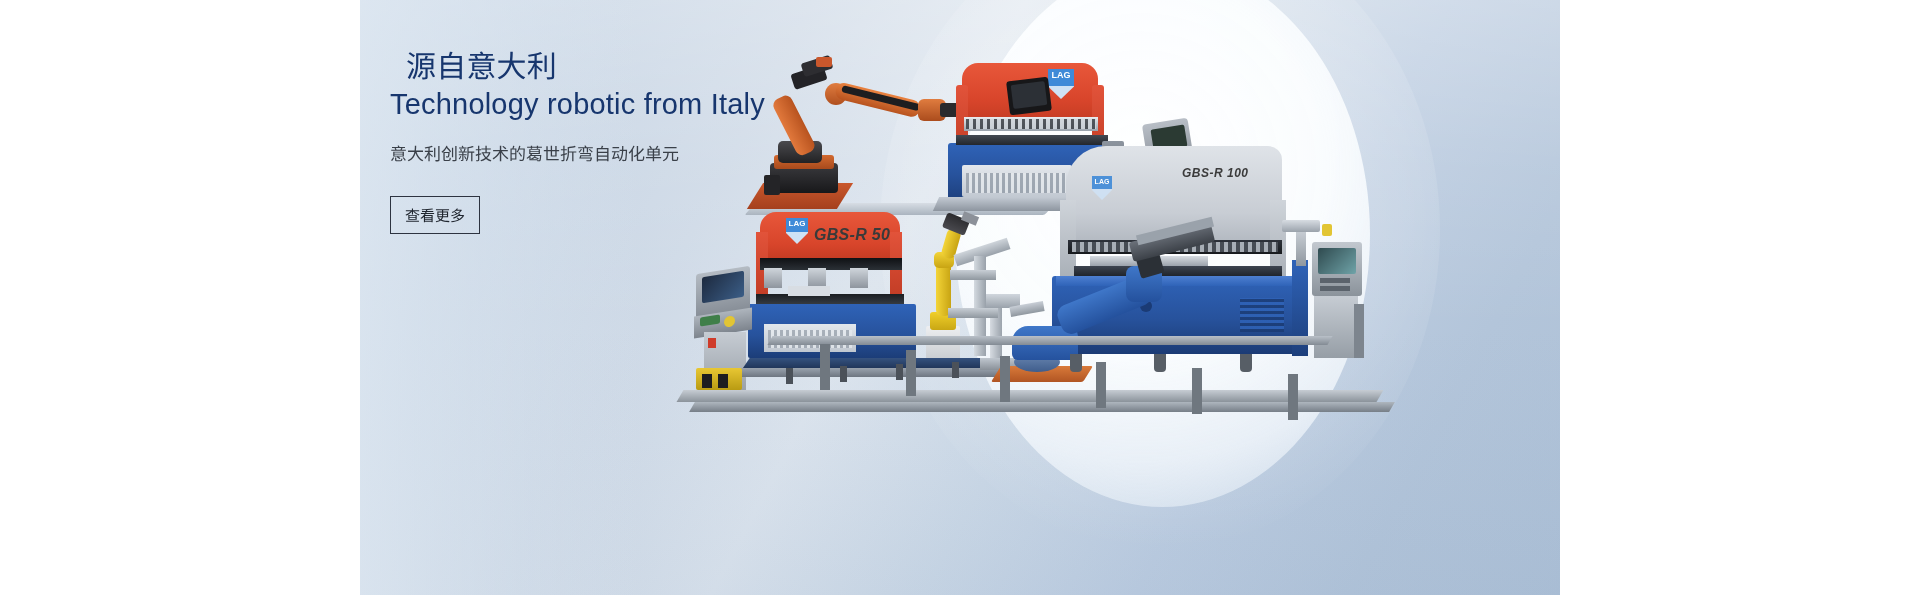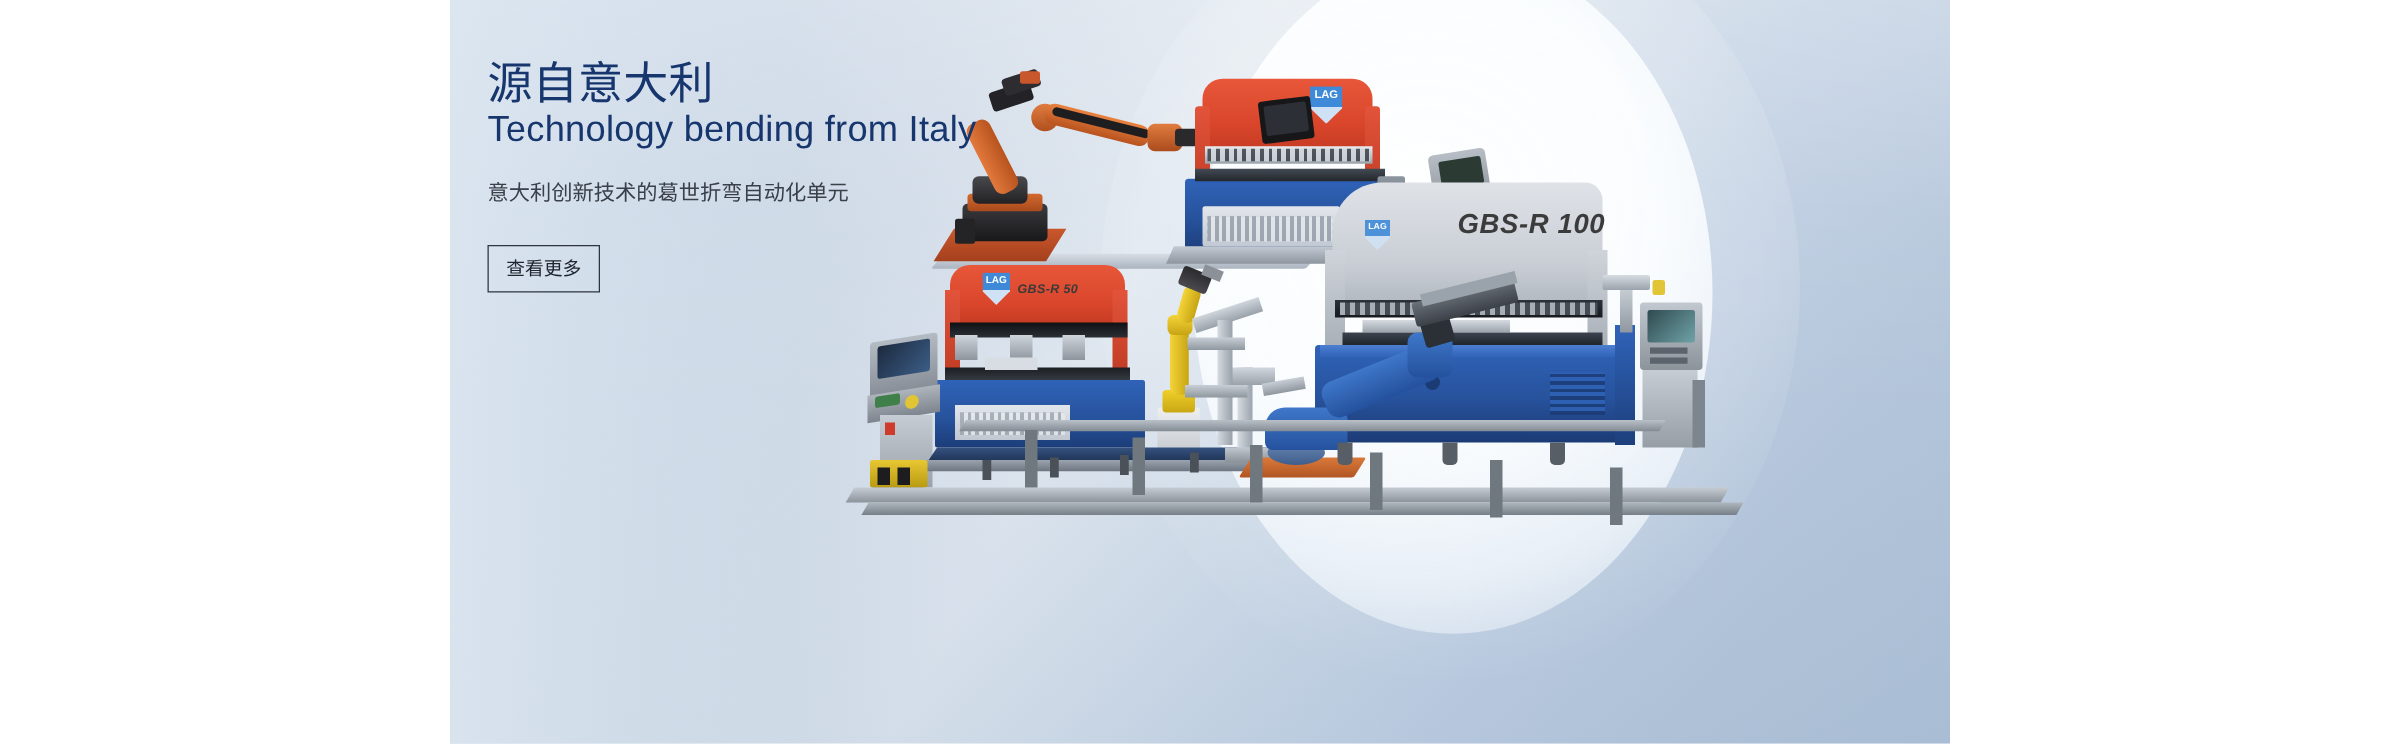--- a/index.html
+++ b/index.html
@@ -64,21 +64,21 @@
         rgba(255,255,255,0) 78%);
   }
 
   
   .copy{position:absolute;left:30px;top:48px;width:560px;}
 
   .headline{color:#17366e;letter-spacing:.2px;}
   .h-cn1{font-size:29px;line-height:37px;font-weight:400;}
   .h-cn1 .num{font-weight:700;}
   .h-en1{font-size:29px;line-height:37px;font-weight:400;white-space:nowrap;}
-  .h-cn2{font-size:36px;line-height:37px;font-weight:400;}
+  .h-cn2{font-size:30px;line-height:37px;font-weight:400;margin-left:16px;}
   .h-en2{font-size:29px;line-height:38px;font-weight:400;white-space:nowrap;}
 
   .sub{margin-top:18px;color:#3d4450;}
   .sub div{font-size:17px;line-height:27px;white-space:nowrap;}
   .sub .cn{color:#3a4049;}
   .sub .en{color:#3b424c;}
 
   .cta{
     margin-top:28px;display:inline-block;
     box-sizing:border-box;
@@ -181,21 +181,21 @@
       <div class="mach" style="left:0px;top:208px;width:430px;height:180px;">
 
         <div class="px" style="left:70px;top:4px;width:140px;height:52px;background:linear-gradient(180deg,#e8573a 0%,#d8452b 62%,#bf3820 100%);border-radius:16px 16px 3px 3px;"></div>
         <div class="px" style="left:66px;top:24px;width:12px;height:86px;background:linear-gradient(180deg,#e2533a,#b8361f);"></div>
         <div class="px" style="left:200px;top:24px;width:12px;height:86px;background:linear-gradient(180deg,#e2533a,#b8361f);"></div>
 
         <div class="shield" style="left:96px;top:10px;width:22px;height:26px;background:none;">
           <div class="sh-in"></div>
           <div class="sh-tx" style="font-size:8px;line-height:10px;">LAG</div>
         </div>
-        <div class="lbl" style="left:124px;top:18px;font-size:10px;letter-spacing:.3px;color:#3a3a3a;">GBS-R 50</div>
+        <div class="lbl" style="left:124px;top:18px;font-size:16px;letter-spacing:.3px;color:#3a3a3a;">GBS-R 50</div>
 
         <div class="px" style="left:70px;top:50px;width:142px;height:12px;background:linear-gradient(180deg,#0f1114,#2b3036);"></div>
         <div class="px" style="left:74px;top:60px;width:18px;height:20px;background:linear-gradient(180deg,#cfd5db,#8e959e);"></div>
         <div class="px" style="left:118px;top:60px;width:18px;height:20px;background:linear-gradient(180deg,#cfd5db,#8e959e);"></div>
         <div class="px" style="left:160px;top:60px;width:18px;height:20px;background:linear-gradient(180deg,#cfd5db,#8e959e);"></div>
 
         <div class="px" style="left:66px;top:86px;width:148px;height:12px;background:linear-gradient(180deg,#1b1e22,#3a4048);"></div>
         <div class="px" style="left:98px;top:78px;width:42px;height:10px;background:#d8dde3;"></div>
 
         <div class="px" style="left:58px;top:96px;width:168px;height:54px;background:linear-gradient(180deg,#2f63b8 0%,#27529c 58%,#1c3d78 100%);border-radius:2px;"></div>
@@ -239,21 +239,21 @@
       <div class="mach" style="left:250px;top:140px;width:530px;height:250px;">
 
         <div class="px" style="left:126px;top:6px;width:216px;height:96px;background:linear-gradient(180deg,#dfe3e8 0%,#c8cdd4 70%,#b3b9c1 100%);border-radius:40px 14px 2px 2px;"></div>
         <div class="px" style="left:120px;top:60px;width:16px;height:84px;background:linear-gradient(180deg,#cfd4da,#a6adb5);"></div>
         <div class="px" style="left:330px;top:60px;width:16px;height:84px;background:linear-gradient(180deg,#cfd4da,#a6adb5);"></div>
 
         <div class="shield" style="left:152px;top:36px;width:20px;height:24px;background:none;opacity:.9;">
           <div class="sh-in"></div>
           <div class="sh-tx" style="font-size:7px;line-height:9px;">LAG</div>
         </div>
-        <div class="lbl" style="left:226px;top:26px;font-size:22px;letter-spacing:.5px;color:#3b3b3b;">GBS-R 100</div>
+        <div class="lbl" style="left:242px;top:26px;font-size:12px;letter-spacing:.5px;color:#3b3b3b;">GBS-R 100</div>
 
         <div class="px" style="left:128px;top:100px;width:214px;height:14px;background:linear-gradient(180deg,#2d323a,#171a1e);"></div>
         <div class="px" style="left:132px;top:102px;width:206px;height:10px;background:repeating-linear-gradient(90deg,#b6bdc5 0 4px,#4a5058 4px 8px);opacity:.9;"></div>
         <div class="px" style="left:150px;top:116px;width:118px;height:10px;background:linear-gradient(180deg,#d6dbe1,#9ba2ab);"></div>
         <div class="px" style="left:134px;top:126px;width:208px;height:10px;background:linear-gradient(180deg,#3d4450,#20252c);"></div>
 
         <div class="px" style="left:112px;top:136px;width:248px;height:78px;background:linear-gradient(180deg,#2f63b8 0%,#27529c 55%,#1b3b75 100%);border-radius:3px;"></div>
         <div class="px" style="left:116px;top:136px;width:240px;height:10px;background:linear-gradient(180deg,#4d7fd1,#2f63b8);"></div>
         <div class="px" style="left:300px;top:158px;width:44px;height:34px;background:repeating-linear-gradient(0deg,#1a3a72 0 3px,#2f63b8 3px 6px);opacity:.8;"></div>
         <div class="px" style="left:200px;top:160px;width:12px;height:12px;background:#1b3b75;border-radius:50%;"></div>
@@ -297,21 +297,21 @@
         <div class="px" style="left:214px;top:214px;width:12px;height:18px;background:#575e66;border-radius:0 0 4px 4px;"></div>
         <div class="px" style="left:300px;top:214px;width:12px;height:18px;background:#575e66;border-radius:0 0 4px 4px;"></div>
       </div>
 
     </div>
 
     <div class="copy">
 
       <div class="headline">
         <div class="h-cn2">源自意大利</div>
-        <div class="h-en2">Technology bending from Italy</div>
+        <div class="h-en2">Technology robotic from Italy</div>
       </div>
 
       <div class="sub">
         <div class="cn">意大利创新技术的葛世折弯自动化单元</div>
       </div>
 
       <button class="cta" type="button">查看更多</button>
     </div>
 
   </div>

